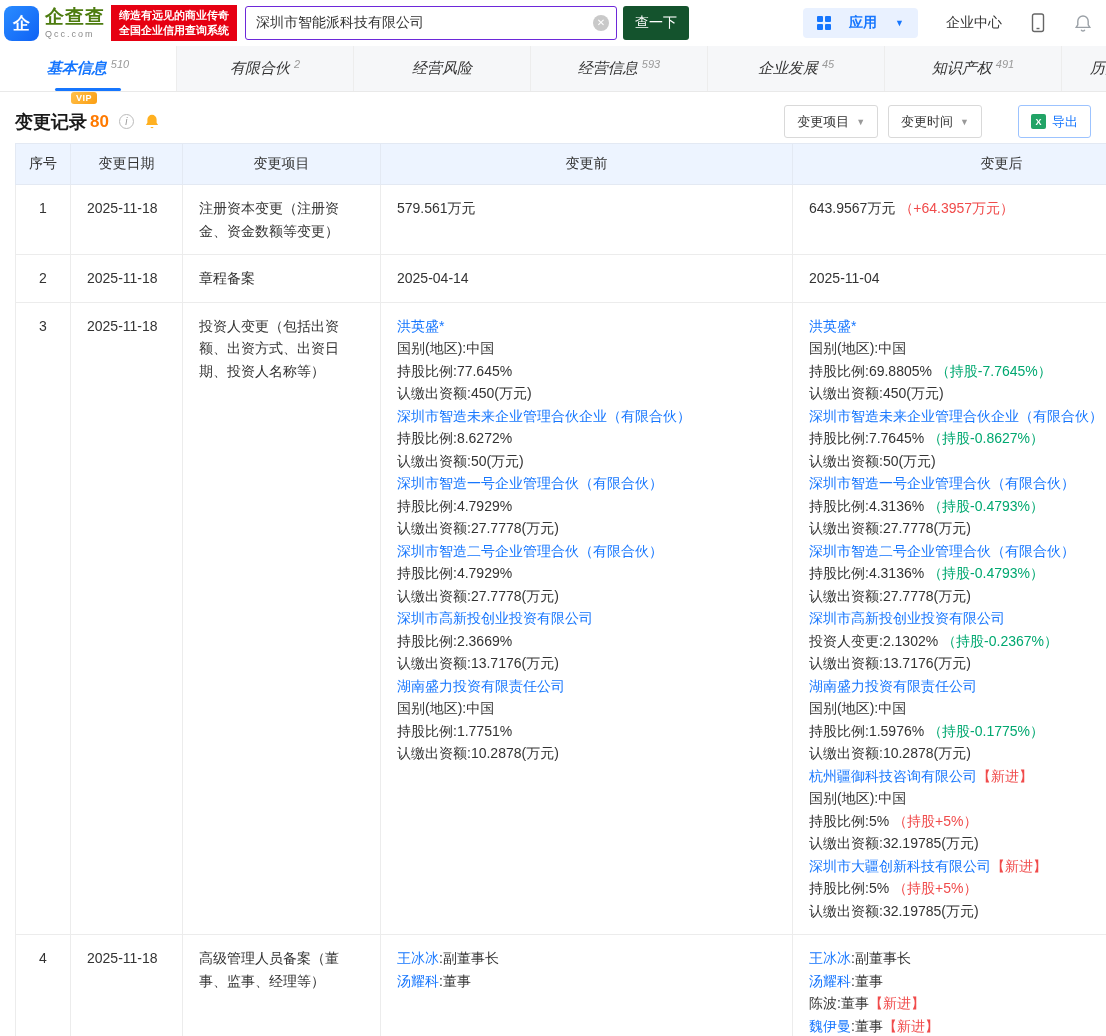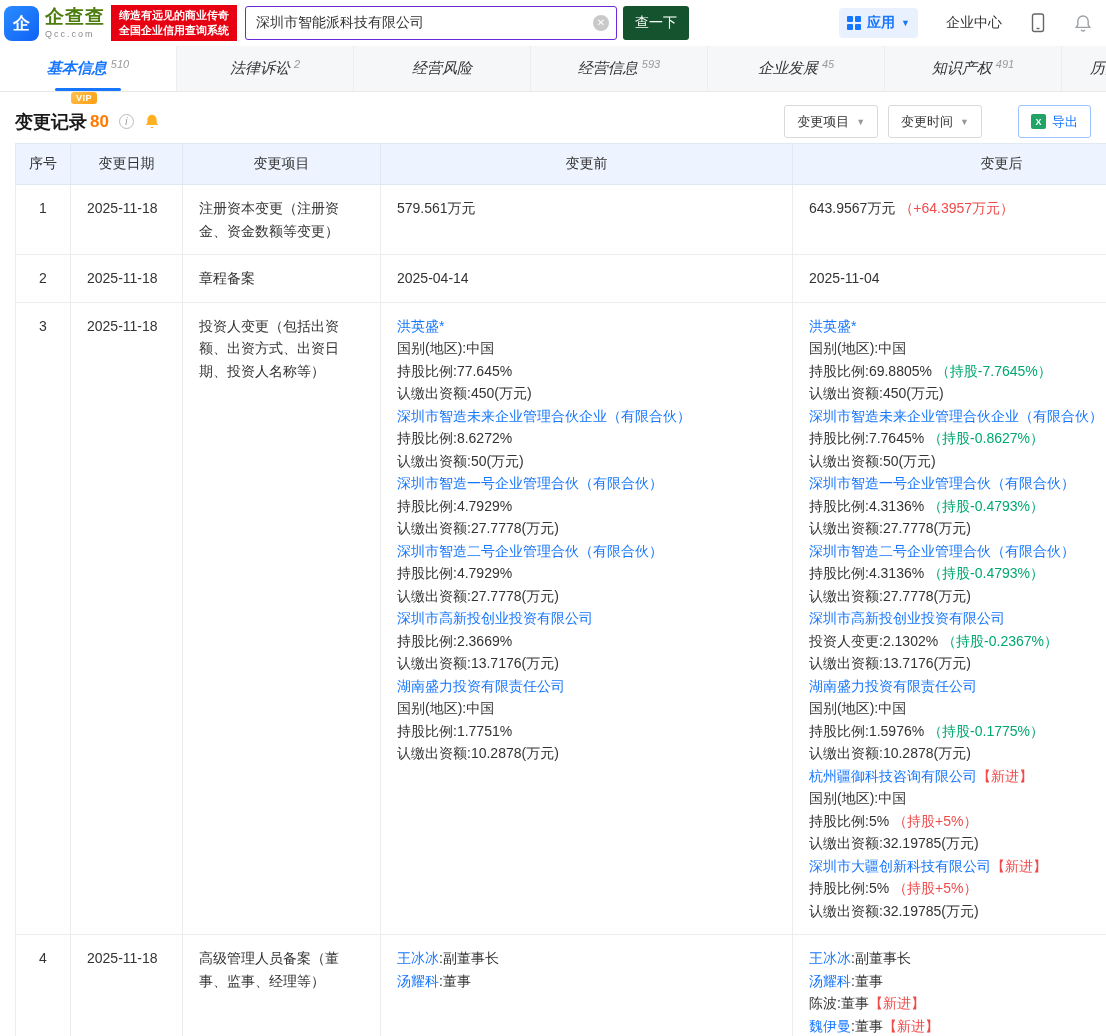--- a/index.html
+++ b/index.html
@@ -17,22 +17,22 @@
     padding:3px 8px; font-weight:700; white-space:nowrap; }
   .searchwrap { margin-left:8px; display:flex; align-items:center; }
   .search-box { position:relative; }
   .search-input { width:372px; height:34px; border:1px solid #6d28d9; border-radius:3px;
     padding:0 32px 0 10px; font-size:14px; color:#333; outline:none; }
   .clear-btn { position:absolute; right:8px; top:50%; transform:translateY(-50%); width:16px; height:16px;
     border-radius:50%; background:#c9c9c9; color:#fff; font-size:10px; line-height:16px; text-align:center; cursor:pointer; }
   .search-btn { width:66px; height:34px; margin-left:6px; background:#14532d; color:#fff; border:none;
     border-radius:3px; font-size:14px; cursor:pointer; }
   .top-right { margin-left:auto; display:flex; align-items:center; gap:28px; }
-  .apps-pill { display:flex; align-items:center; gap:6px; background:#e9f1ff; border-radius:4px;
-    padding:6px 8px; color:#1676fe; font-size:14px; font-weight:700; cursor:pointer; }
+  .apps-pill { display:flex; align-items:center; gap:18px; background:#e9f1ff; border-radius:4px;
+    padding:6px 14px; color:#1676fe; font-size:14px; font-weight:700; cursor:pointer; }
   .grid-icon { display:grid; grid-template-columns:6px 6px; grid-template-rows:6px 6px; gap:2px; }
   .grid-icon i { background:#1676fe; border-radius:1px; }
   .caret { font-size:9px; color:#1676fe; }
   .caret-gray { font-size:9px; color:#999; }
   .ent-center { font-size:14px; color:#333; cursor:pointer;text-align:center; }
   .icon-btn { cursor:pointer; display:flex; align-items:center; }
 
   
   .tabbar { display:flex; height:46px; width:1240px; background:#f6f7f9; border-bottom:1px solid #e9e9e9; }
   .tab { width:177px; display:flex; align-items:center; justify-content:center; gap:4px;
@@ -122,21 +122,21 @@
     </span>
   </div>
 </div>
 
 <div class="tabbar">
     <div class="tab active">
       <span class="tab-label">基本信息</span>
       <span class="tab-count">510</span>
     </div>
     <div class="tab">
-      <span class="tab-label">法律诉讼</span>
+      <span class="tab-label">有限合伙</span>
       <span class="tab-count">2</span>
     </div>
     <div class="tab">
       <span class="tab-label">经营风险</span>
     </div>
     <div class="tab">
       <span class="tab-label">经营信息</span>
       <span class="tab-count">593</span>
     </div>
     <div class="tab">

